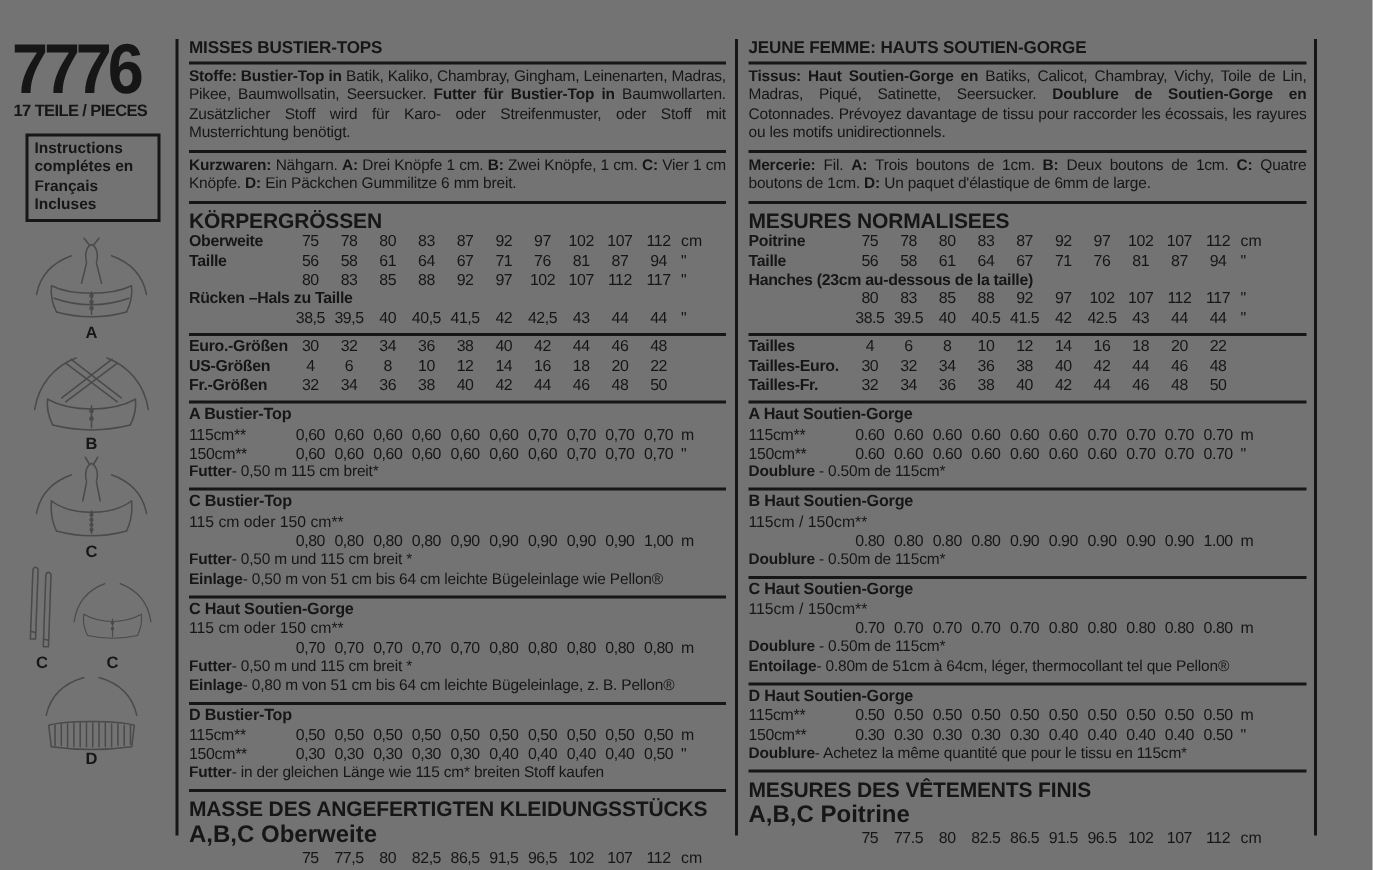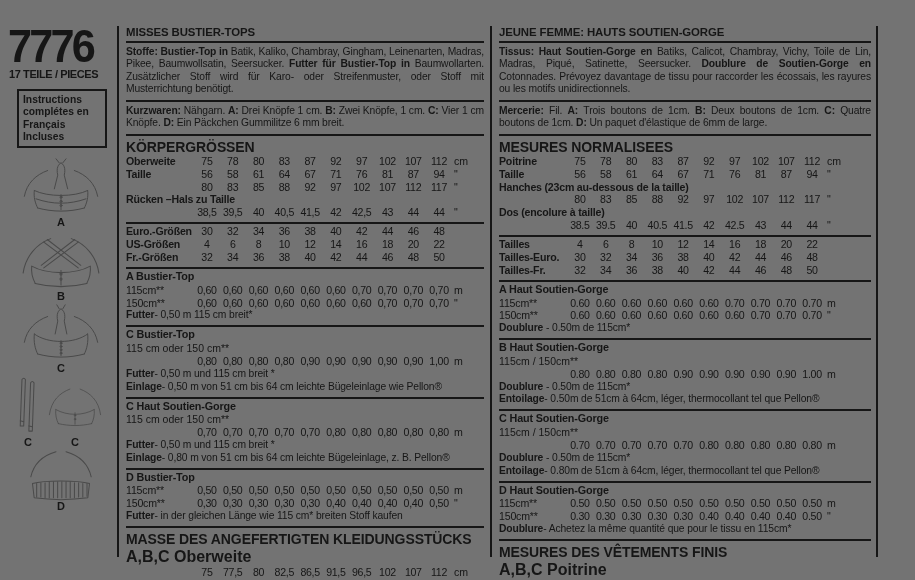--- a/index.html
+++ b/index.html
@@ -432,21 +432,20 @@
           <span class="mc">85</span>
           <span class="mc">88</span>
           <span class="mc">92</span>
           <span class="mc">97</span>
           <span class="mc">102</span>
           <span class="mc">107</span>
           <span class="mc">112</span>
           <span class="mc">117</span>
           <span class="mu">"</span>
         </div>
-        <div class="mlabel-wide">Dos (encolure à taille)</div>
         <div class="mrow">
           <span class="ml"></span>
           <span class="mc">38.5</span>
           <span class="mc">39.5</span>
           <span class="mc">40</span>
           <span class="mc">40.5</span>
           <span class="mc">41.5</span>
           <span class="mc">42</span>
           <span class="mc">42.5</span>
           <span class="mc">43</span>
@@ -542,21 +541,20 @@
           <span class="mc">0.80</span>
           <span class="mc">0.90</span>
           <span class="mc">0.90</span>
           <span class="mc">0.90</span>
           <span class="mc">0.90</span>
           <span class="mc">0.90</span>
           <span class="mc">1.00</span>
           <span class="mu">m</span>
         </div>
         <div class="note"><b>Doublure</b><span> - 0.50m de 115cm*</span></div>
-        <div class="note"><b>Entoilage</b><span>- 0.50m de 51cm à 64cm, léger, thermocollant tel que Pellon®</span></div>
       </div>
       <div class="blk rule">
         <div class="yhead">C Haut Soutien-Gorge</div>
         <div class="sub">115cm / 150cm**</div>
         <div class="mrow">
           <span class="ml reg"></span>
           <span class="mc">0.70</span>
           <span class="mc">0.70</span>
           <span class="mc">0.70</span>
           <span class="mc">0.70</span>

